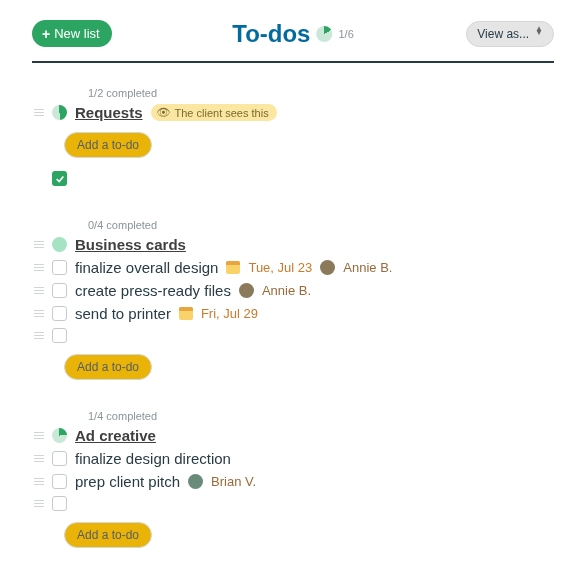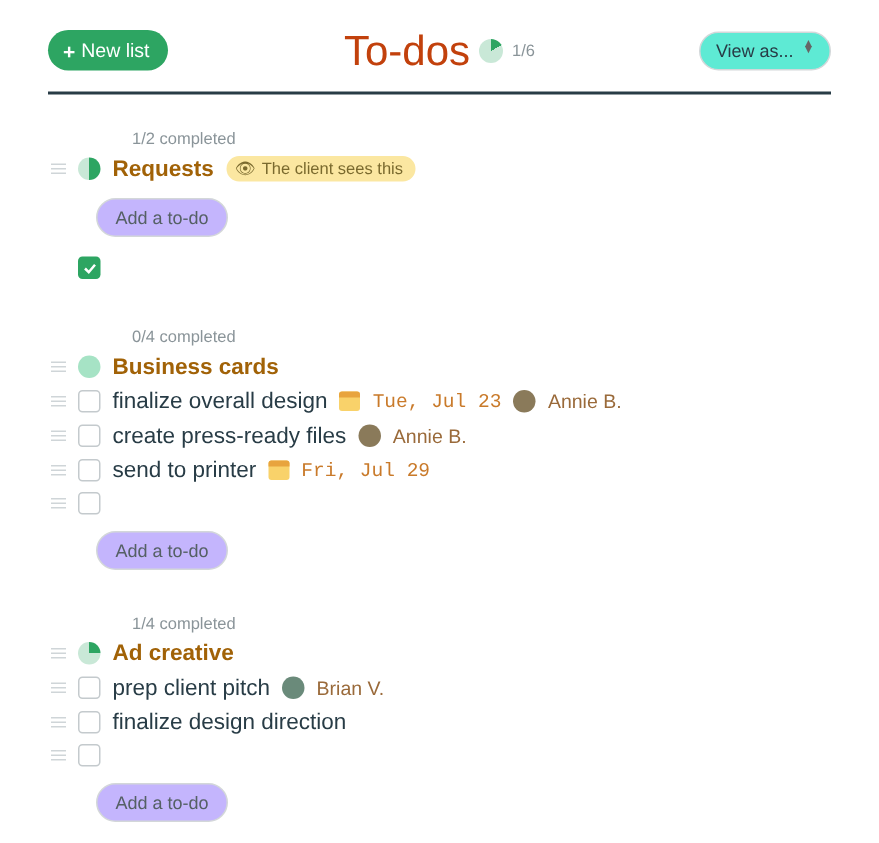--- a/index.html
+++ b/index.html
@@ -39,31 +39,31 @@
   .new-list-btn .plus { font-weight: bold; font-size: 14px; line-height: 1; }
   .title-wrap {
     position: absolute;
     left: 50%;
     transform: translateX(-50%);
     display: flex;
     align-items: center;
     gap: 6px;
   }
   .title {
-    font-size: 28px;
-    font-weight: 400;
-    color: #c2410c;
+    font-size: 24px;
+    font-weight: 700;
+    color: #0369a1;
   }
   .title-pie {
     width: 16px; height: 16px; border-radius: 50%;
     background: conic-gradient(#2da562 0deg 60deg, #c9e8d7 60deg 360deg);
   }
   .title-ratio { font-size: 11px; color: #8a9499; }
   .view-as-btn {
-    background: #5eead4;
+    background: #e5e5e5;
     border: 1px solid #d3d7d9;
     border-radius: 16px;
     padding: 5px 10px;
     font-size: 12px;
     color: #283c46;
     display: inline-flex;
     align-items: flex-start;
     gap: 6px;
     cursor: pointer;
   }
@@ -95,23 +95,24 @@
   .drag-handle span {
     display:block; width:10px; height:1px; background:#cfd5d8;
   }
   .pie {
     width: 15px; height: 15px; border-radius: 50%; flex-shrink: 0;
   }
   .pie-half { background: conic-gradient(#2da562 0 180deg, #c9e8d7 180deg 360deg); }
   .pie-empty { background: #a6e3c5; }
   .pie-quarter { background: conic-gradient(#2da562 0 90deg, #c9e8d7 90deg 360deg); }
   .list-title {
-    color: #a16207;
+    color: #404040;
     font-weight: 700;
     font-size: 15px;
+    text-decoration: underline;
     cursor: pointer;
   }
   .client-badge {
     background: #fbe7a1;
     color: #7a6a2e;
     font-size: 11px;
     border-radius: 10px;
     padding: 2px 8px 2px 6px;
     display: inline-flex;
     align-items: center;
@@ -163,35 +164,35 @@
     width: 14px; height: 13px;
     background: #f9d26a;
     border-radius: 2px;
     position: relative;
     flex-shrink: 0;
   }
   .date-icon::before {
     content:""; position:absolute; left:0; top:0; width:100%; height:4px;
     background:#e8a43e; border-radius:2px 2px 0 0;
   }
-  .date-text { color: #c97a2a; font-size: 13px; font-family: Liberation Mono, monospace; }
+  .date-text { color: #c97a2a; font-size: 13px; }
   .avatar {
     width: 15px; height: 15px; border-radius: 50%;
     flex-shrink: 0;
     display: flex; align-items: center; justify-content: center;
     font-size: 8px; color: #fff; font-weight: 600;
   }
   .avatar-v { background: #d97a2a; }
   .avatar-a { background: #8a7a5a; }
   .avatar-b { background: #6a8a7a; }
   .assignee { color: #9a6a3a; font-size: 13px; }
   .add-todo-btn {
     margin-left: 32px;
     margin-top: 8px;
-    background: #c4b5fd;
+    background: #eab308;
     border: 1px solid #d3d7d9;
     border-radius: 14px;
     padding: 5px 12px;
     font-size: 12px;
     color: #556065;
     cursor: pointer;
   }
   .completed-row { margin-top: 10px; padding-left: 20px; }
 </style>
 </head>
@@ -293,32 +294,32 @@
           </span>
     <span class="pie pie-quarter"></span>
     <a class="list-title">Ad creative</a>
   </div><div class="todo-row">
       <span class="drag-handle">
             <span></span>
             <span></span>
             <span></span>
           </span>
       <span class="checkbox-empty"></span>
+      <span class="todo-label">finalize design direction</span>
+    </div><div class="todo-row">
+      <span class="drag-handle">
+            <span></span>
+            <span></span>
+            <span></span>
+          </span>
+      <span class="checkbox-empty"></span>
       <span class="todo-label">prep client pitch</span>
     <span class="avatar avatar-b"></span>
                 <span class="assignee">Brian V.</span>
         </div><div class="todo-row">
-      <span class="drag-handle">
-            <span></span>
-            <span></span>
-            <span></span>
-          </span>
-      <span class="checkbox-empty"></span>
-      <span class="todo-label">finalize design direction</span>
-    </div><div class="todo-row">
       <span class="drag-handle">
             <span></span>
             <span></span>
             <span></span>
           </span>
       <span class="checkbox-empty"></span>
     </div><button class="add-todo-btn">Add a to-do</button></div>
     </div>
 </div>
 

